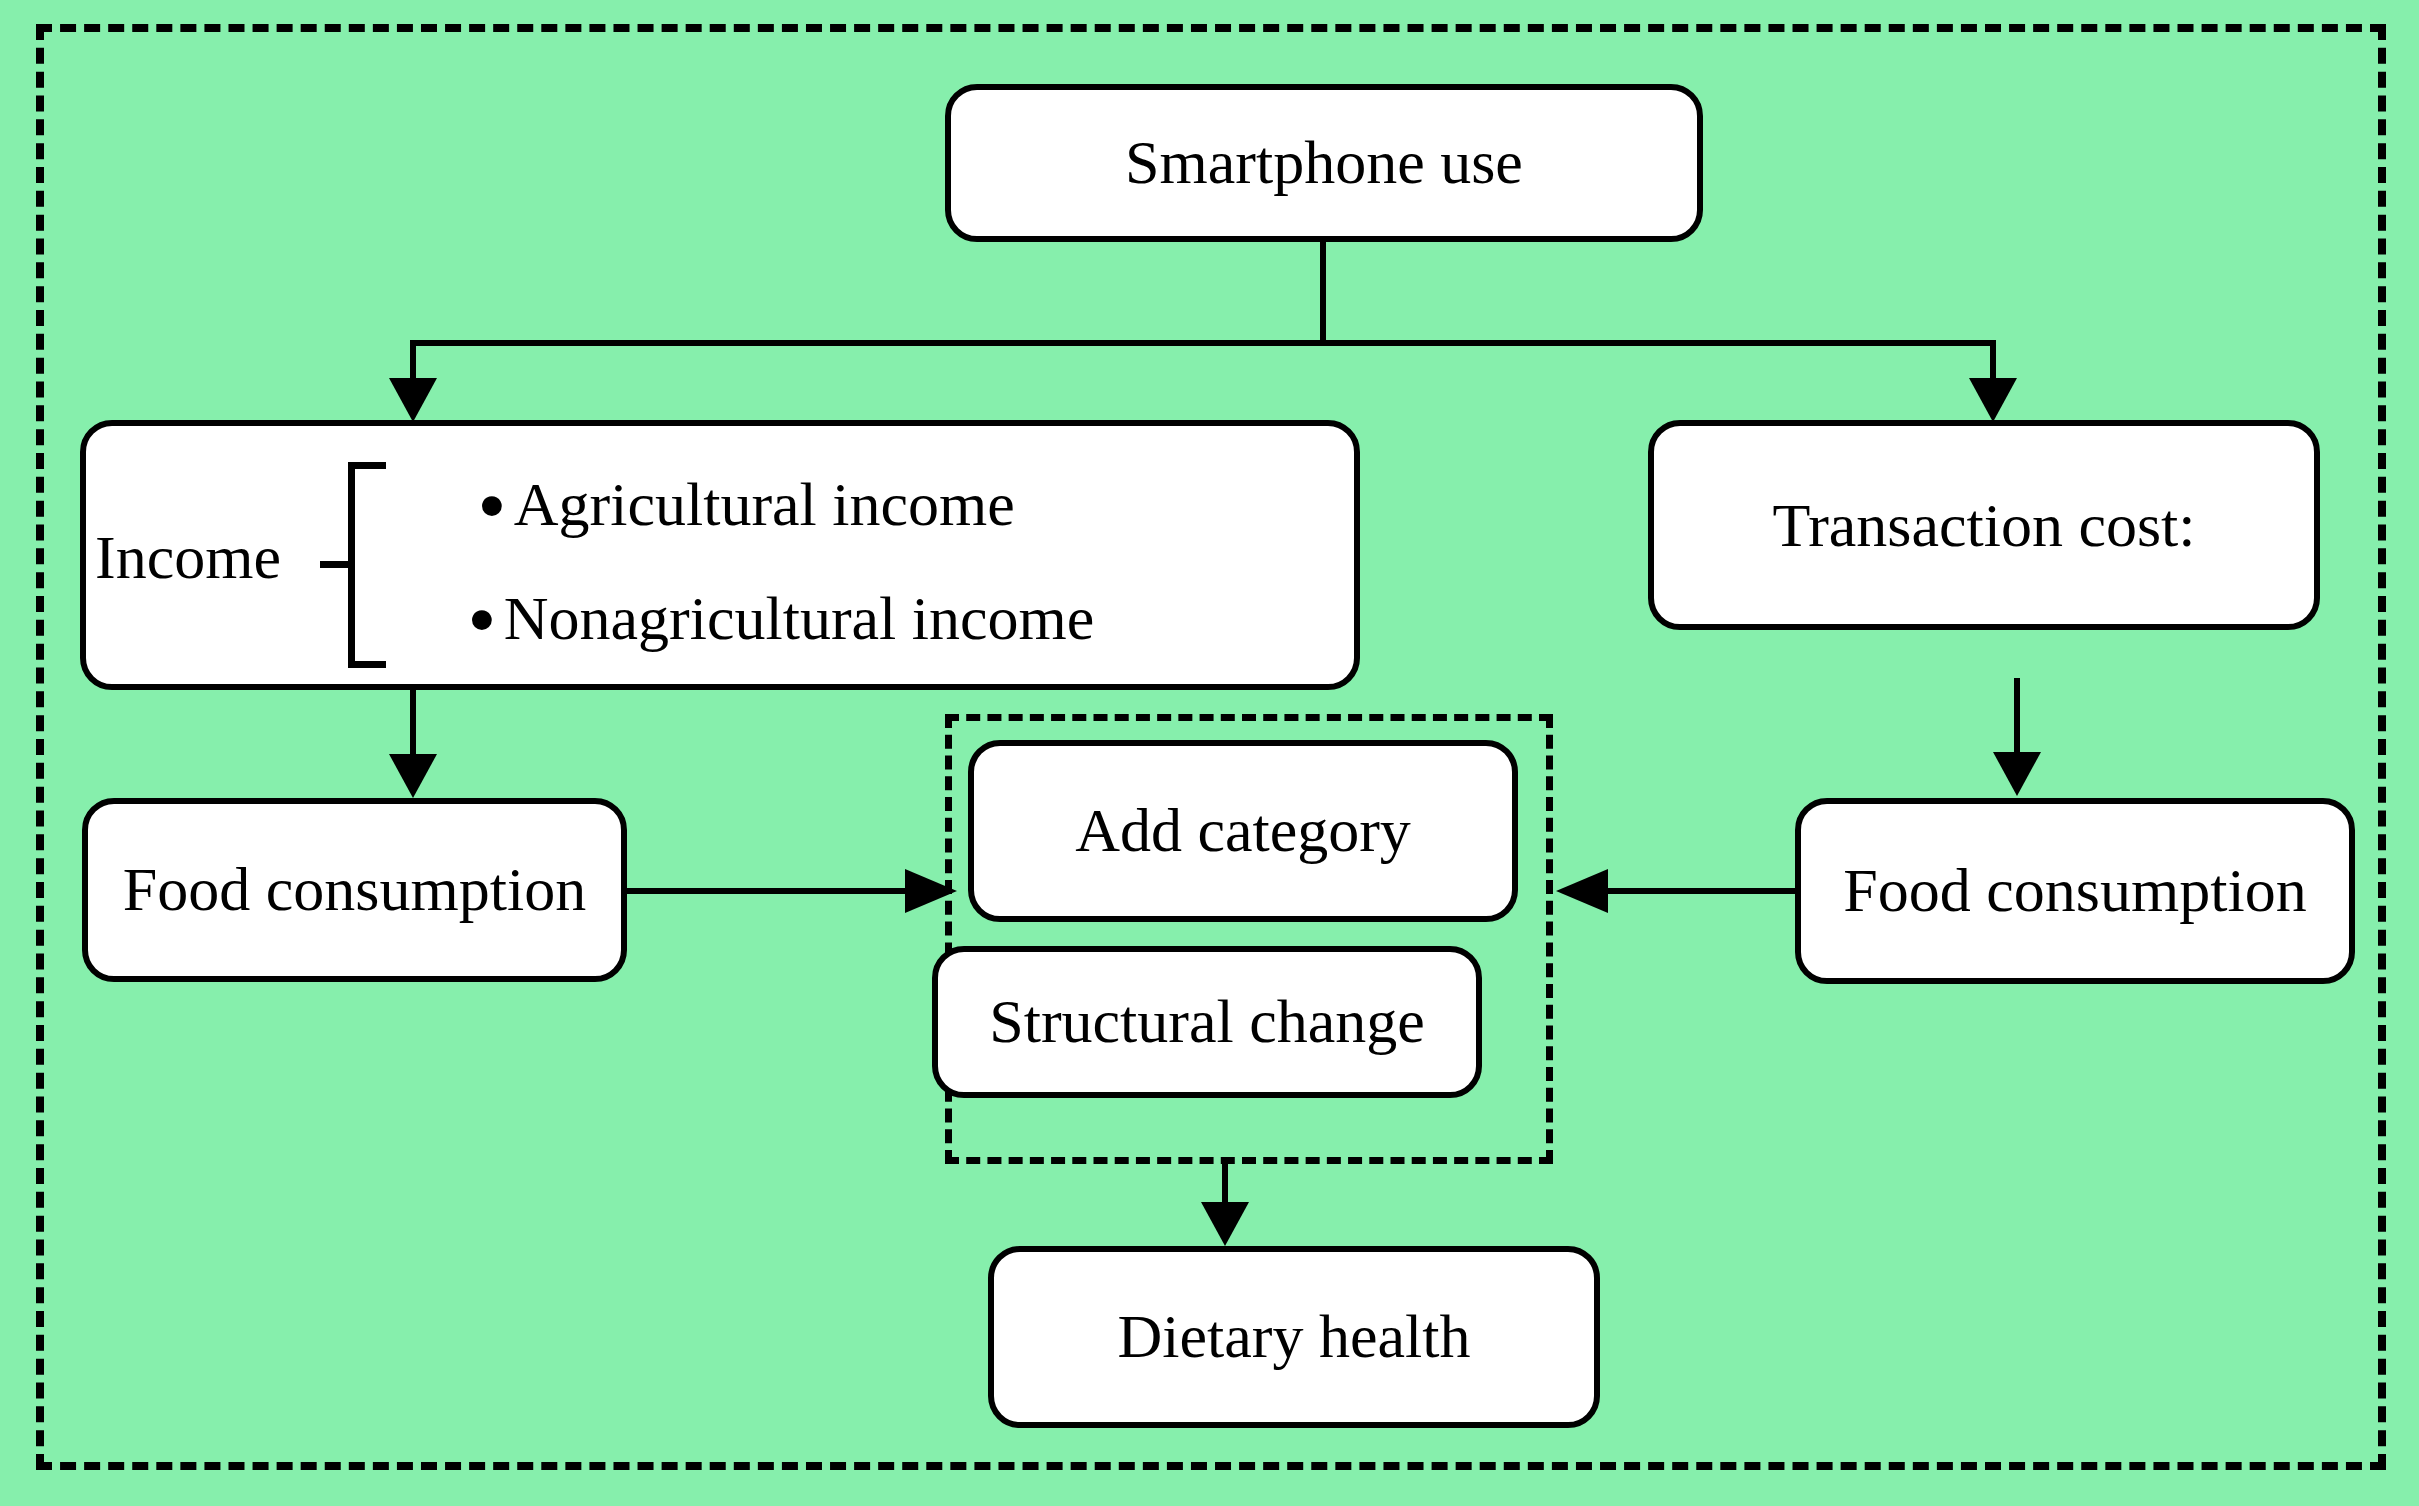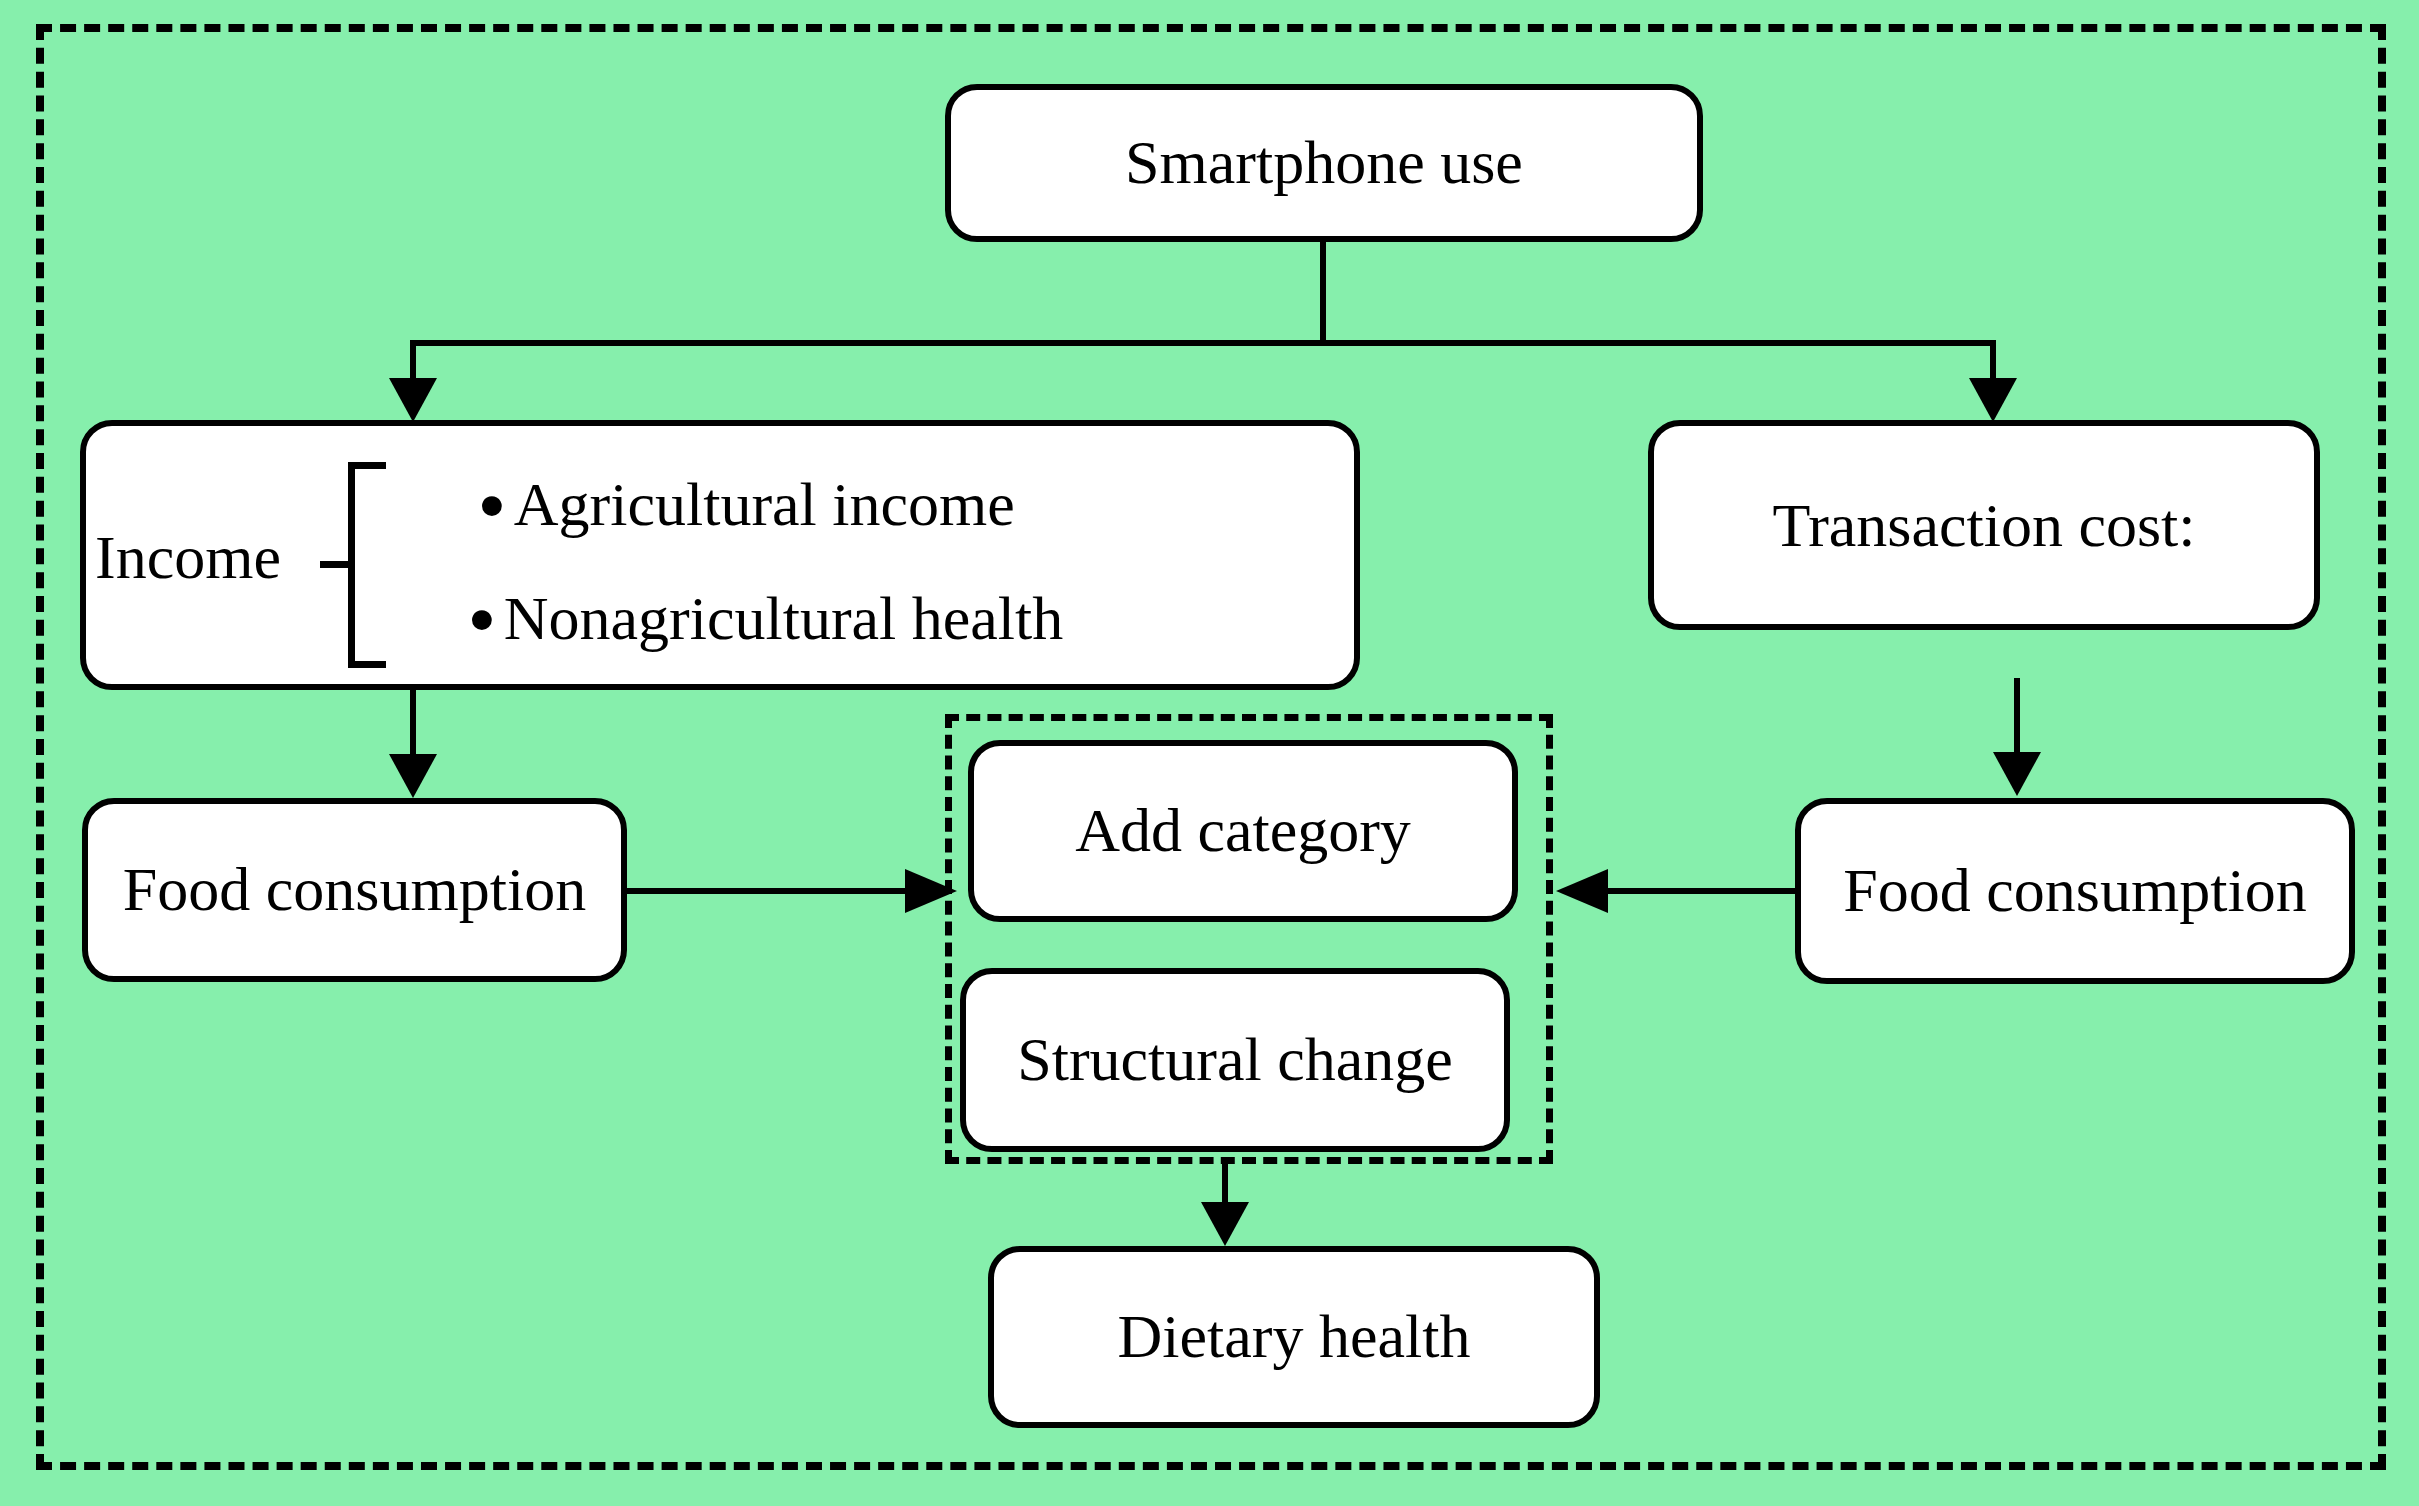--- a/index.html
+++ b/index.html
@@ -81,40 +81,40 @@
   <div class="abs bracket-part" style="left:348px;top:462px;width:38px;height:7px;"></div>
   <div class="abs bracket-part" style="left:348px;top:661px;width:38px;height:7px;"></div>
   <div class="abs bracket-part" style="left:320px;top:561px;width:28px;height:7px;"></div>
 
   <div class="abs bullet-row" style="left:478px;top:468px;height:72px;">
     <span class="bullet-dot">●</span>
     <span>Agricultural income</span>
   </div>
   <div class="abs bullet-row" style="left:468px;top:582px;height:72px;">
     <span class="bullet-dot">●</span>
-    <span>Nonagricultural health</span>
+    <span>Nonagricultural income</span>
   </div>
 
   <div class="abs node multiline" style="left:1648px;top:420px;width:672px;height:210px;">
     <span>Transaction cost:</span>
   </div>
 
   <div class="abs node" style="left:82px;top:798px;width:545px;height:184px;">
     <span>Food consumption</span>
   </div>
 
   <div class="abs node" style="left:1795px;top:798px;width:560px;height:186px;">
     <span>Food consumption</span>
   </div>
 
   <div class="abs dashed-mid" style="left:945px;top:714px;width:608px;height:450px;"></div>
   <div class="abs node" style="left:968px;top:740px;width:550px;height:182px;">
     <span>Add category</span>
   </div>
-  <div class="abs node" style="left:960px;top:946px;width:550px;height:184px;margin-top:22px;">
+  <div class="abs node" style="left:932px;top:946px;width:550px;height:152px;">
     <span>Structural change</span>
   </div>
 
   <div class="abs node" style="left:988px;top:1246px;width:612px;height:182px;">
     <span>Dietary health</span>
   </div>
 
 </div>
 
 </body></html>

